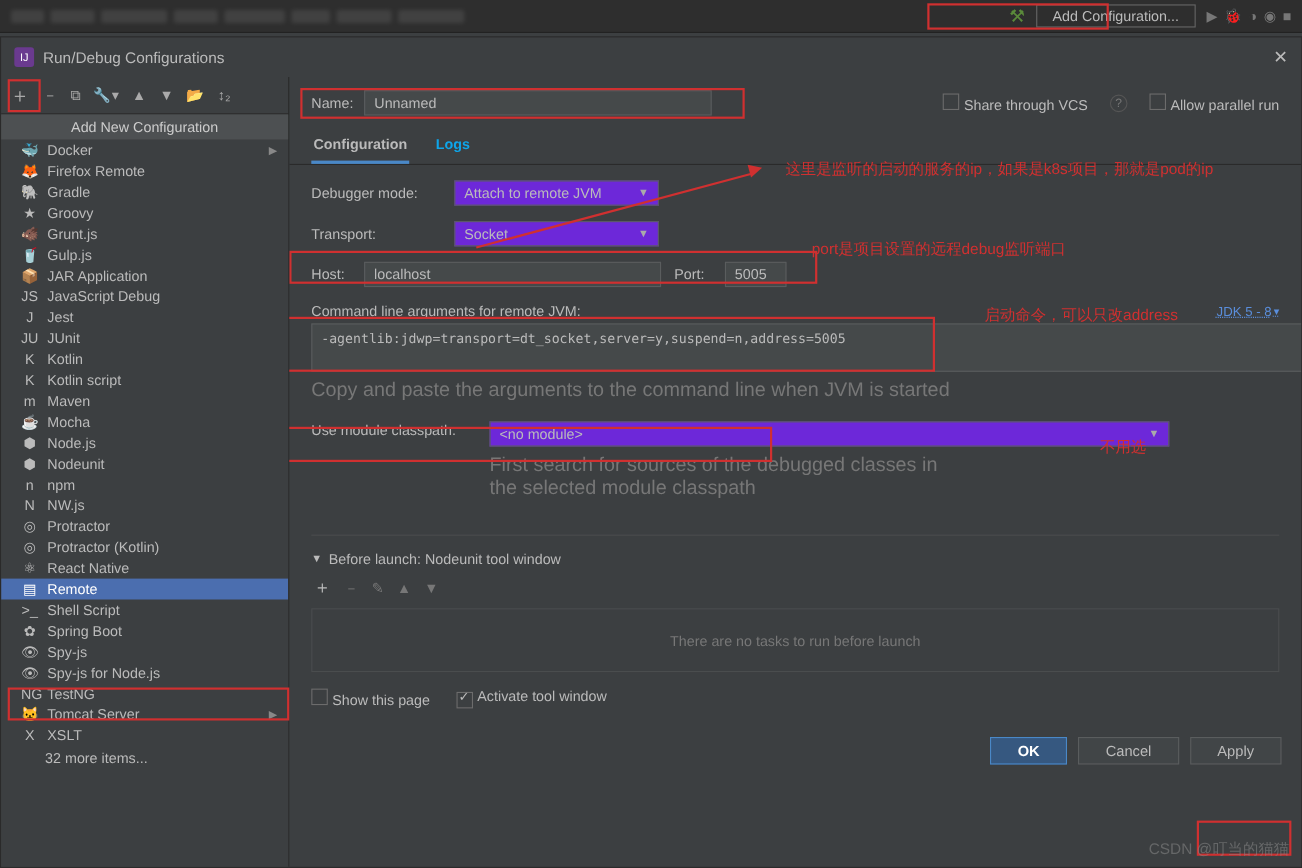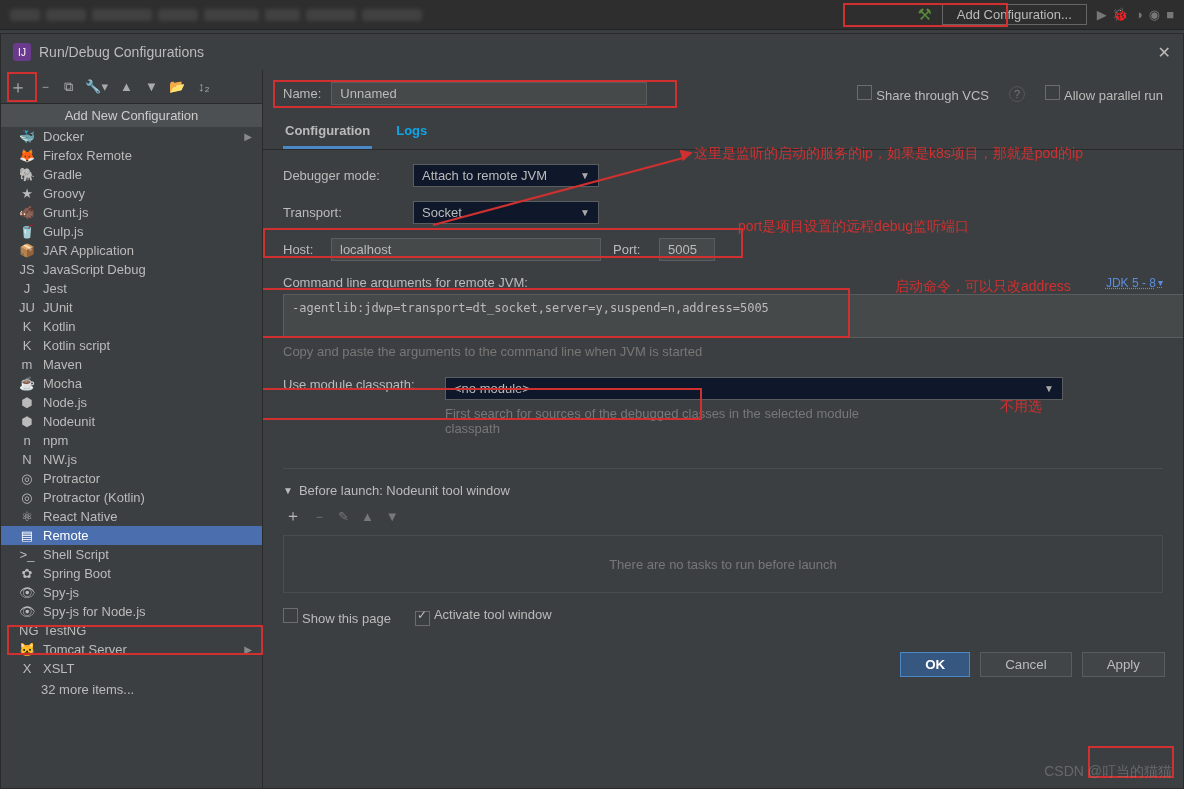--- a/index.html
+++ b/index.html
@@ -98,34 +98,34 @@
   display: flex; gap: 22px; padding: 0 20px; border-bottom: 1px solid #2a2a2a;
 }
 .tab { padding: 8px 2px; color: #0ea5e9; font-weight: 600;}
 .tab.active { color: #bbb; border-bottom: 3px solid #4a88c7; }
 
 .form { padding: 14px 20px; position: relative; }
 .frow { display: flex; align-items: center; margin-bottom: 14px; gap: 12px; }
 .flabel { width: 118px; color: #bbb; }
 .dropdown {
   display: inline-flex; align-items: center; justify-content: space-between;
-  background: #0f172a; border: 1px solid #5a5d5e; padding: 3px 8px; width: 186px;
+  background: #6d28d9; border: 1px solid #5a5d5e; padding: 3px 8px; width: 186px;
 }
 .dropdown .caret { color: #aaa; font-size: 10px; }
 .hostport-row { display:flex; gap:12px; align-items:center; }
 .hostinput { width: 270px; }
 .portinput { width: 56px; }
 .hostport-highlight, .cmd-highlight, .clspath-highlight { border: 2px solid #d03030; position: absolute; }
 
 .cmdbox {
   width: 932px; background: #45494a; border: 1px solid #5a5d5e;
   font-family: Consolas, monospace; font-size: 12px; color: #bbb;
   padding: 6px 8px; min-height: 44px;
 }
-.hint-txt { color: #777; font-size: 13px; margin: 6px 0 18px 0; }
+.hint-txt { color: #777; font-size: 18px; margin: 6px 0 18px 0; }
 
 .clspath-dd { width: 272px; }
 .jdk-link { color: #5a8edc; text-decoration: underline dotted; margin-left: auto; font-size:12px; display:flex; align-items:center; gap:2px;}
 
 .form hr { border: none; border-top: 1px solid #4a4d4e; margin: 14px 0; }
 
 .before-launch-header { display: flex; align-items: center; gap: 6px; color: #bbb; }
 .before-toolbar { display: flex; align-items: center; gap: 12px; padding: 8px 2px; color: #777; }
 .tasks-box {
   border: 1px solid #4a4d4e; height: 58px; display: flex; align-items: center; justify-content: center; color: #777;
@@ -423,20 +423,20 @@
 
       <div class="dlg-footer">
         <button class="btn primary">OK</button>
         <button class="btn">Cancel</button>
         <button class="btn">Apply</button>
       </div>
     </div>
   </div>
 </div>
 
-<div class="ann" style="left:694px; top:145px; width:430px">这里是监听的启动的服务的ip，如果是k8s项目，那就是pod的ip</div>
+<div class="ann" style="left:714px; top:145px; width:430px">这里是监听的启动的服务的ip，如果是k8s项目，那就是pod的ip</div>
 <div class="ann" style="left:738px; top:218px">port是项目设置的远程debug监听端口</div>
 <div class="ann" style="left:895px; top:278px">启动命令，可以只改address</div>
 <div class="ann" style="left:1000px; top:398px">不用选</div>
 
 <div class="apply-highlight" style="left:1088px; top:746px; width:86px; height:32px"></div>
 
 <div class="watermark">CSDN @叮当的猫猫</div>
 
 </body></html>

